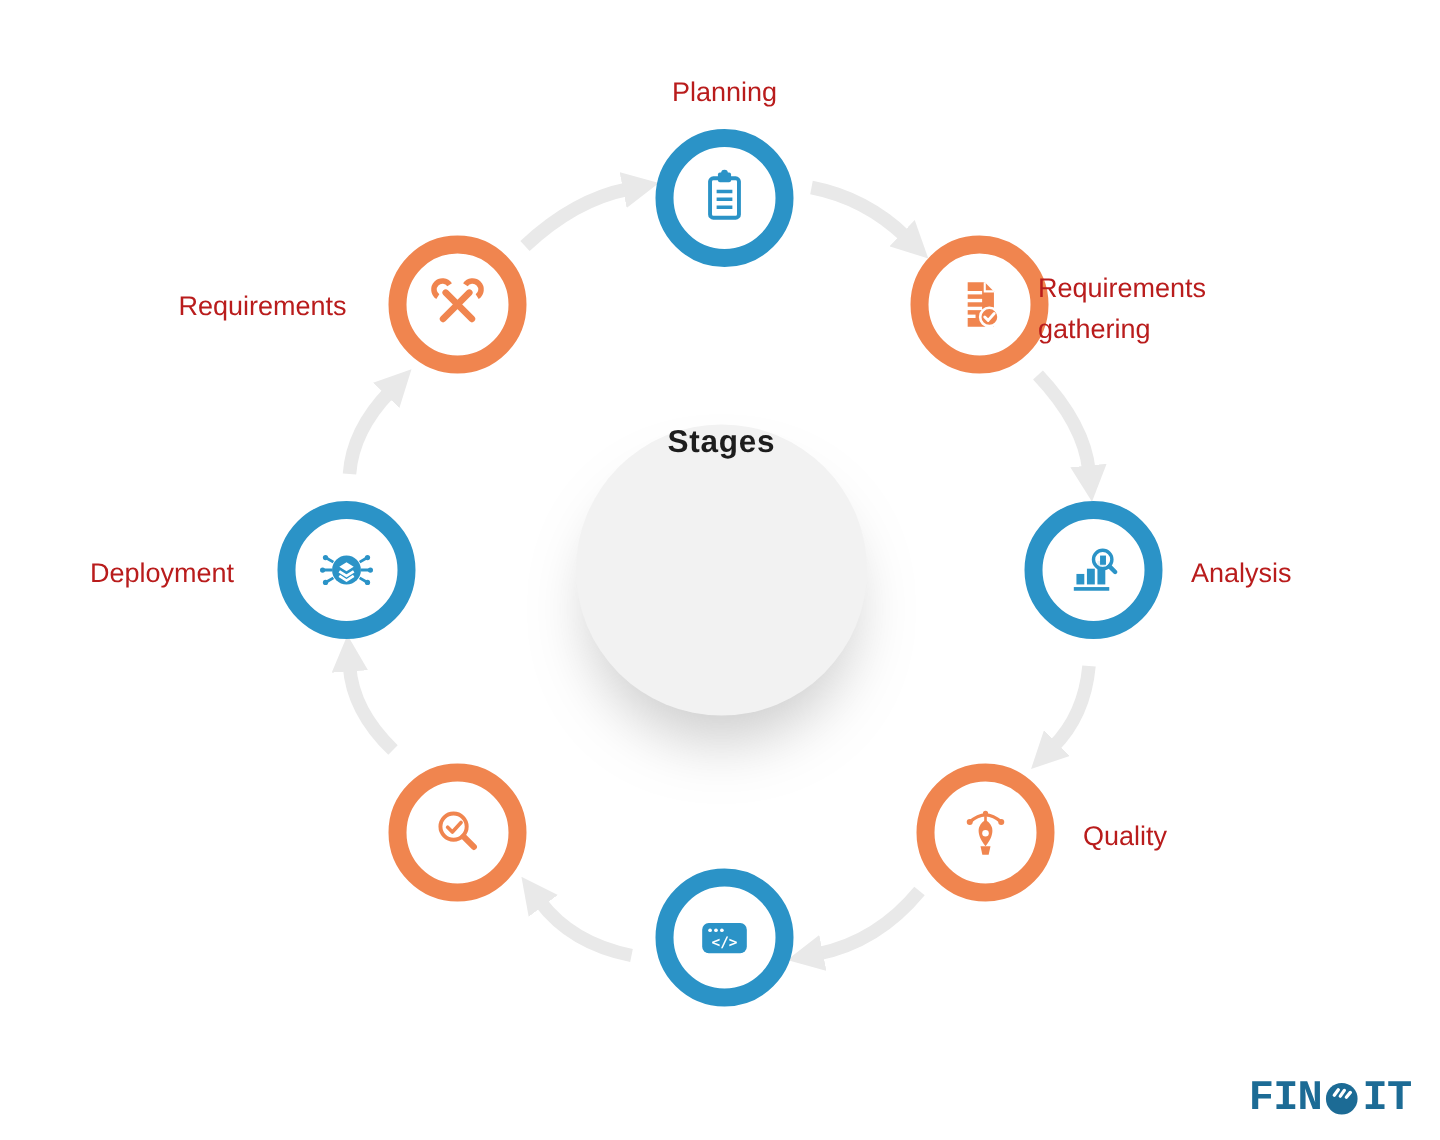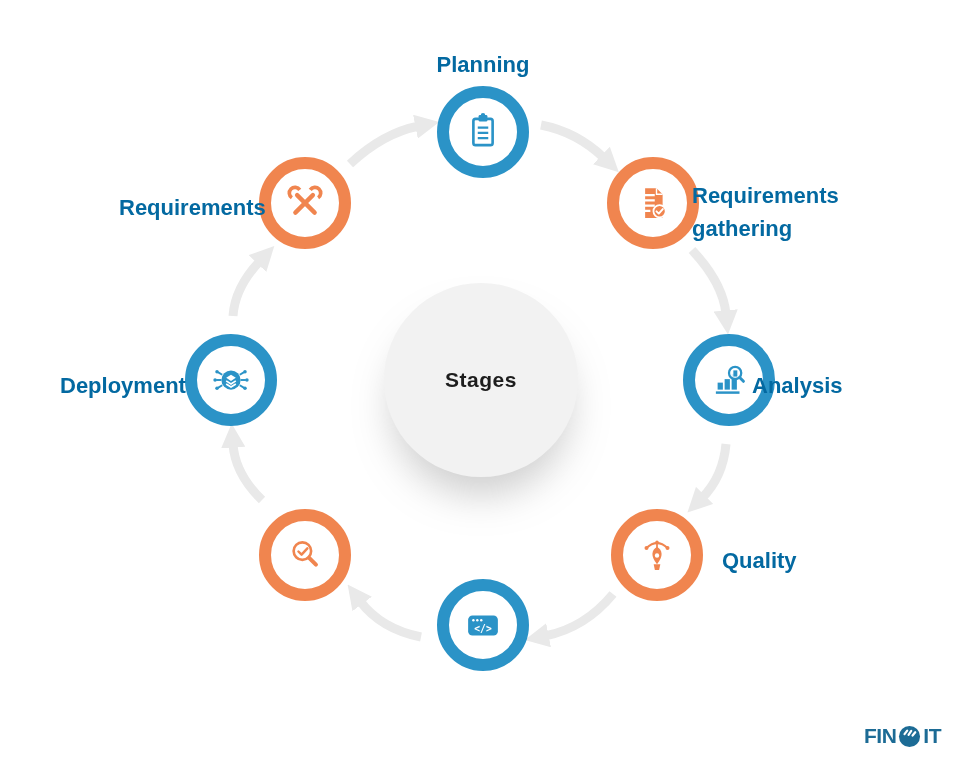--- a/index.html
+++ b/index.html
@@ -7,31 +7,31 @@
           font-family:"Liberation Sans","DejaVu Sans",sans-serif;}
   .arrows{position:absolute;left:0;top:0;}
 
   .node{position:absolute;width:92px;height:92px;border-radius:50%;background:#fff;
         box-sizing:border-box;display:flex;align-items:center;justify-content:center;}
   .node.blue{border:12px solid #2B93C7;color:#2B93C7;}
   .node.orange{border:12px solid #F0854F;color:#F0854F;}
   .node svg{width:42px;height:42px;display:block;}
 
   .center-circle{position:absolute;left:384px;top:283px;width:194px;height:194px;
-        border-radius:50%;background:#F2F2F2;display:flex;align-items:center;justify-content:center;
+        border-radius:50%;background:#F2F2F2;display:flex;justify-content:center;
         box-shadow:0 26px 38px -8px rgba(125,125,125,0.38);}
   .center-circle .txt{font-size:21px;font-weight:bold;color:#1D1D1D;letter-spacing:0.5px;}
 
-  .label{position:absolute;font-size:22px;font-weight:700;color:#0369a1;
+  .label{position:absolute;font-size:18px;font-weight:400;color:#b91c1c;
          line-height:1.5;white-space:pre-line;}
   .label.centered{transform:translateX(-50%);text-align:center;}
 
   .logo{position:absolute;right:19px;bottom:12px;display:flex;align-items:center;gap:1px;
-        color:#1C6B95;font-family:Liberation Sans, sans-serif;
-        font-weight:bold;font-size:21px;letter-spacing:-0.5px;}
+        color:#1C6B95;font-family:Liberation Mono, monospace;
+        font-weight:bold;font-size:28px;letter-spacing:-0.5px;}
   .logo svg{display:block;margin:0 1px;}
 </style>
 </head>
 <body>
 
 <div class="canvas">
 
   <svg class="arrows" width="960" height="760" viewBox="0 0 960 760">
     <defs>
       <marker id="ah" viewBox="0 0 10 10" refX="1.5" refY="5" markerWidth="2.7" markerHeight="2.7" orient="auto">
@@ -97,21 +97,21 @@
           <rect x="19" y="23" width="6" height="12"></rect>
           <rect x="27" y="17" width="6" height="18"></rect>
           <rect x="9" y="37" width="27" height="2.8"></rect>
         </g>
         <circle cx="31" cy="16" r="7" fill="#fff" fill-opacity="0.85" stroke="currentColor" stroke-width="2.6"></circle>
         <rect x="29" y="13" width="4.5" height="7" fill="currentColor"></rect>
         <line x1="36.2" y1="21.2" x2="40.5" y2="25.5" stroke="currentColor" stroke-width="3.4" stroke-linecap="round"></line>
       </svg>
     </span>
   </div>
-  <div class="label" style="left:752px;top:369px">Analysis</div>
+  <div class="label" style="left:794px;top:369px">Analysis</div>
 
   <div class="node orange" style="left:611px;top:509px">
     <span>
       <svg viewBox="0 0 48 48">
         <path d="M12 16 Q24 5 36 16" fill="none" stroke="currentColor" stroke-width="2.4"></path>
         <circle cx="12" cy="16" r="2.3" fill="currentColor"></circle>
         <circle cx="36" cy="16" r="2.3" fill="currentColor"></circle>
         <circle cx="24" cy="9.5" r="2" fill="currentColor"></circle>
         <line x1="24" y1="11.5" x2="24" y2="17" stroke="currentColor" stroke-width="2"></line>
         <path d="M24 14.5 C30.5 18.5 31.5 25 24 34.5 C16.5 25 17.5 18.5 24 14.5 Z" fill="currentColor"></path>

